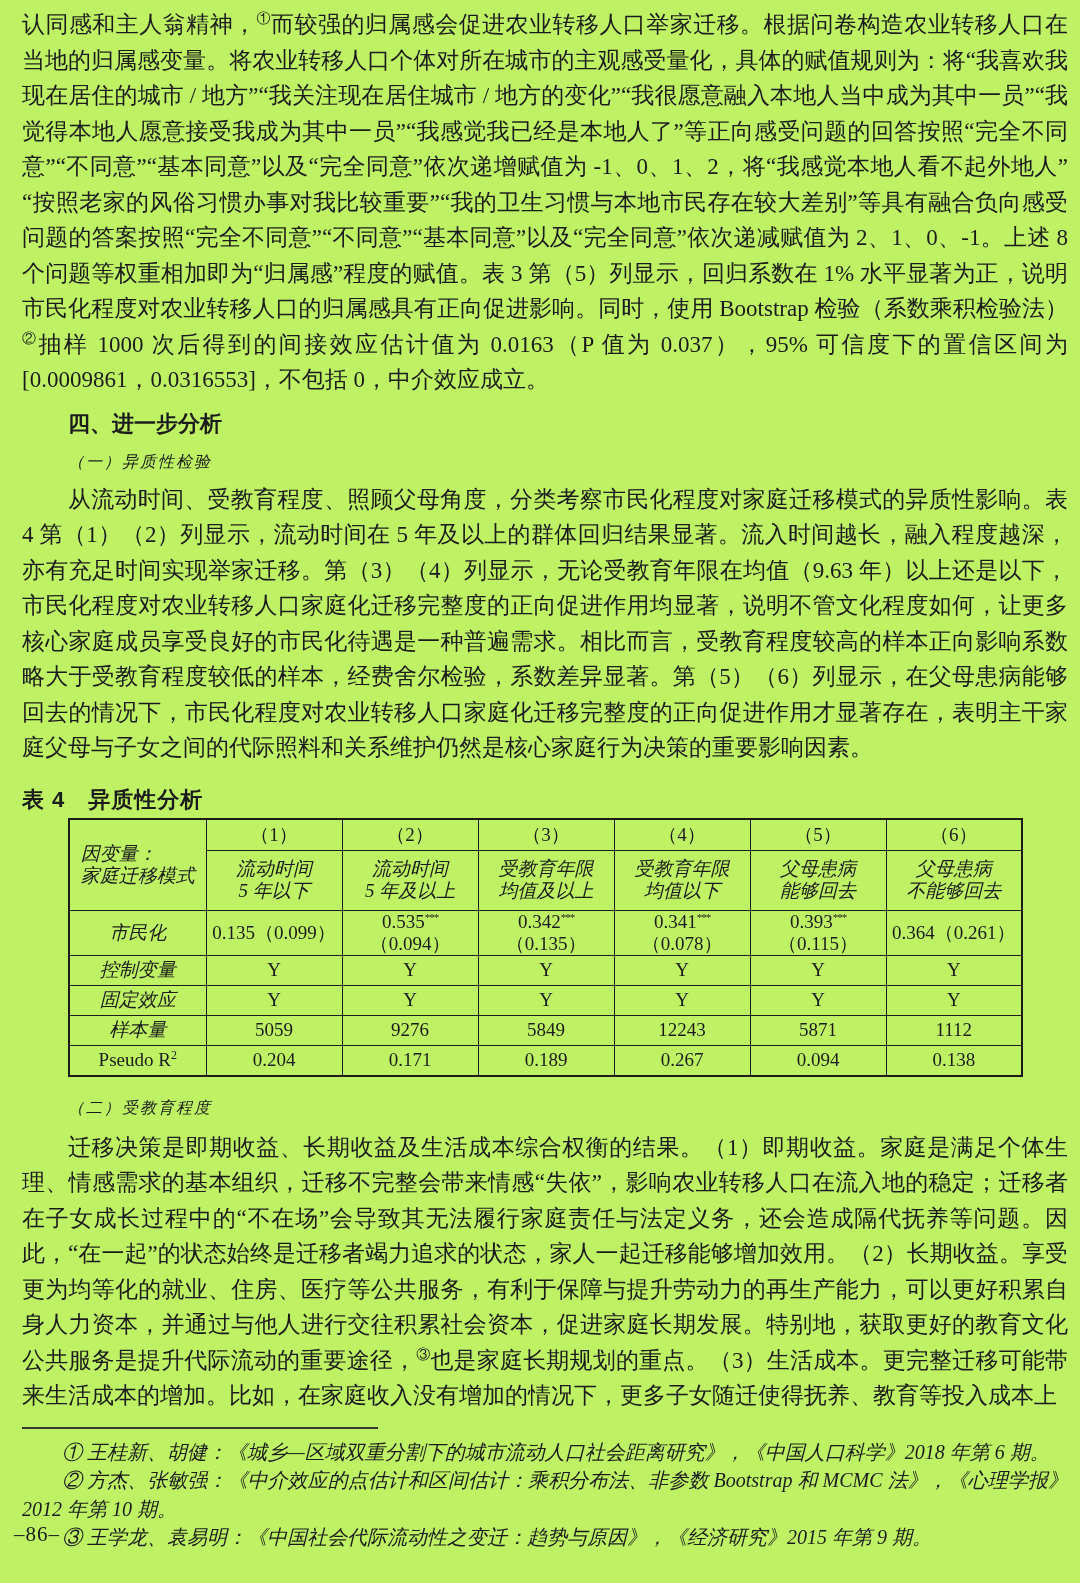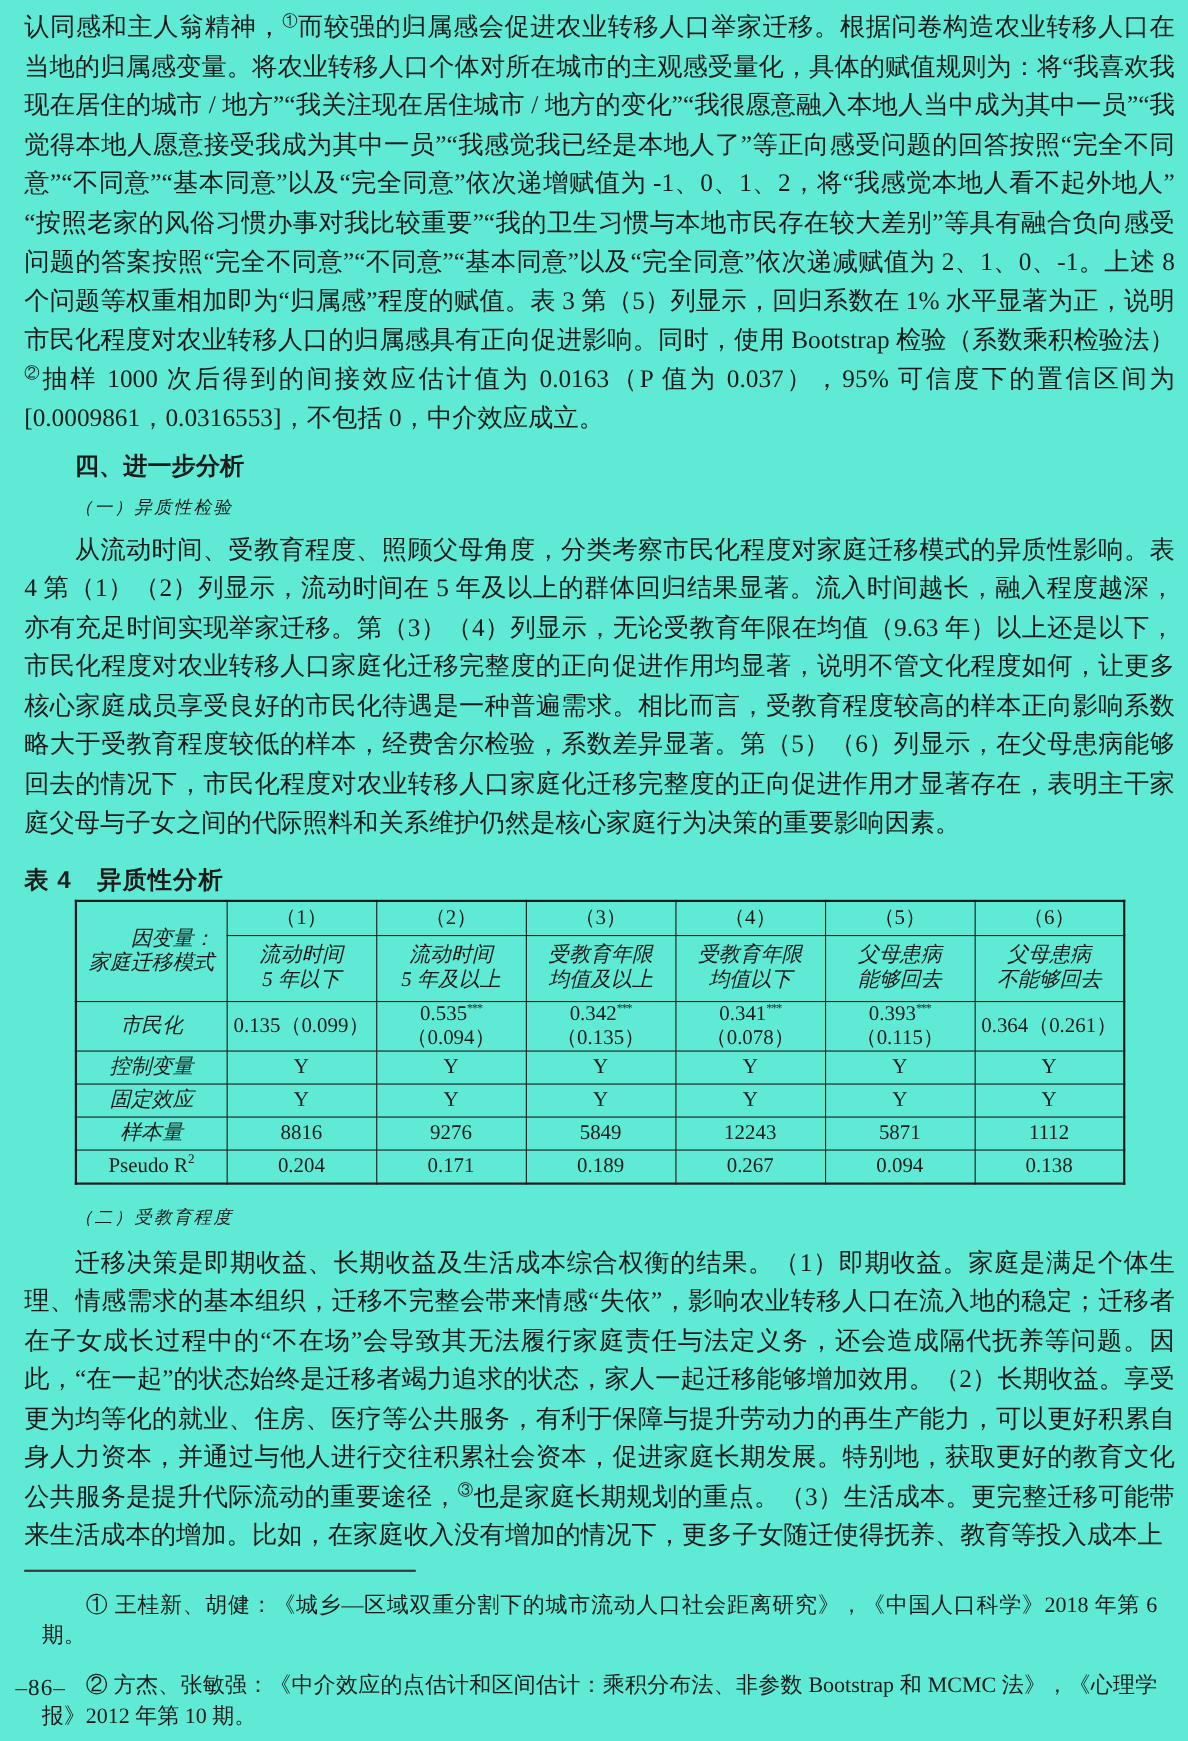--- a/index.html
+++ b/index.html
@@ -2,21 +2,21 @@
 <html lang="zh"><head>
 <meta charset="utf-8">
 <style>
   html,body{margin:0;padding:0;background:#e8e8e8;}
   .page{
     position:relative;
     width:1080px;height:1583px;
     box-sizing:border-box;
     margin:0 auto;
     padding:7px 12px 0 22px;
-    background:#5eead4;
+    background:#bef264;
     color:#1b1b1b;
     font-family:"Liberation Serif","DejaVu Serif",serif;
     overflow:hidden;
   }
   .body-para{
     margin:0;
     font-size:23px;
     line-height:35.5px;
     text-align:justify;
     text-justify:inter-ideograph;
@@ -64,36 +64,37 @@
     text-align:center;
     vertical-align:middle;
     padding:0 2px;
     font-size:19px;
     line-height:22px;
     overflow:hidden;
   }
   td.cnum{height:30px;font-size:19px;}
   td.clabel{height:59px;font-size:18px;line-height:25px;}
   td.stub{font-size:18px;line-height:26px;}
-  td.stub .stub-inner{display:inline-block;text-align:right;}
+  td.stub .stub-inner{display:inline-block;text-align:left;}
   .kai{font-style:italic;}
   td.data-cell,td.row-label{height:29px;}
   td.row-label{font-size:18px;}
   sup.stars{font-size:11px;line-height:0;letter-spacing:-1px;}
   td sup.rsup{font-size:12px;line-height:0;}
   .fn-rule{
     margin-top:13px;
     width:356px;height:2px;
     background:#3a3a3a;
   }
   .footnotes{margin-top:9px;}
   .fn{
-    margin:16px;
+    margin:0;
     font-size:20px;
     line-height:28.5px;
+    font-style:italic;
     text-indent:2em;
     text-align:justify;
   }
   .page-number{
     position:absolute;
     left:14px;top:1522px;
     font-size:21px;
     letter-spacing:1px;
   }
 </style>
@@ -162,21 +163,21 @@
           <td class="row-label kai">固定效应</td>
           <td class="data-cell">Y</td>
           <td class="data-cell">Y</td>
           <td class="data-cell">Y</td>
           <td class="data-cell">Y</td>
           <td class="data-cell">Y</td>
           <td class="data-cell">Y</td>
         </tr>
         <tr>
           <td class="row-label kai">样本量</td>
-          <td class="data-cell">8816</td>
+          <td class="data-cell">5059</td>
           <td class="data-cell">9276</td>
           <td class="data-cell">5849</td>
           <td class="data-cell">12243</td>
           <td class="data-cell">5871</td>
           <td class="data-cell">1112</td>
         </tr>
         <tr>
           <td class="row-label">Pseudo R<sup class="rsup">2</sup></td>
           <td class="data-cell">0.204</td>
           <td class="data-cell">0.171</td>

